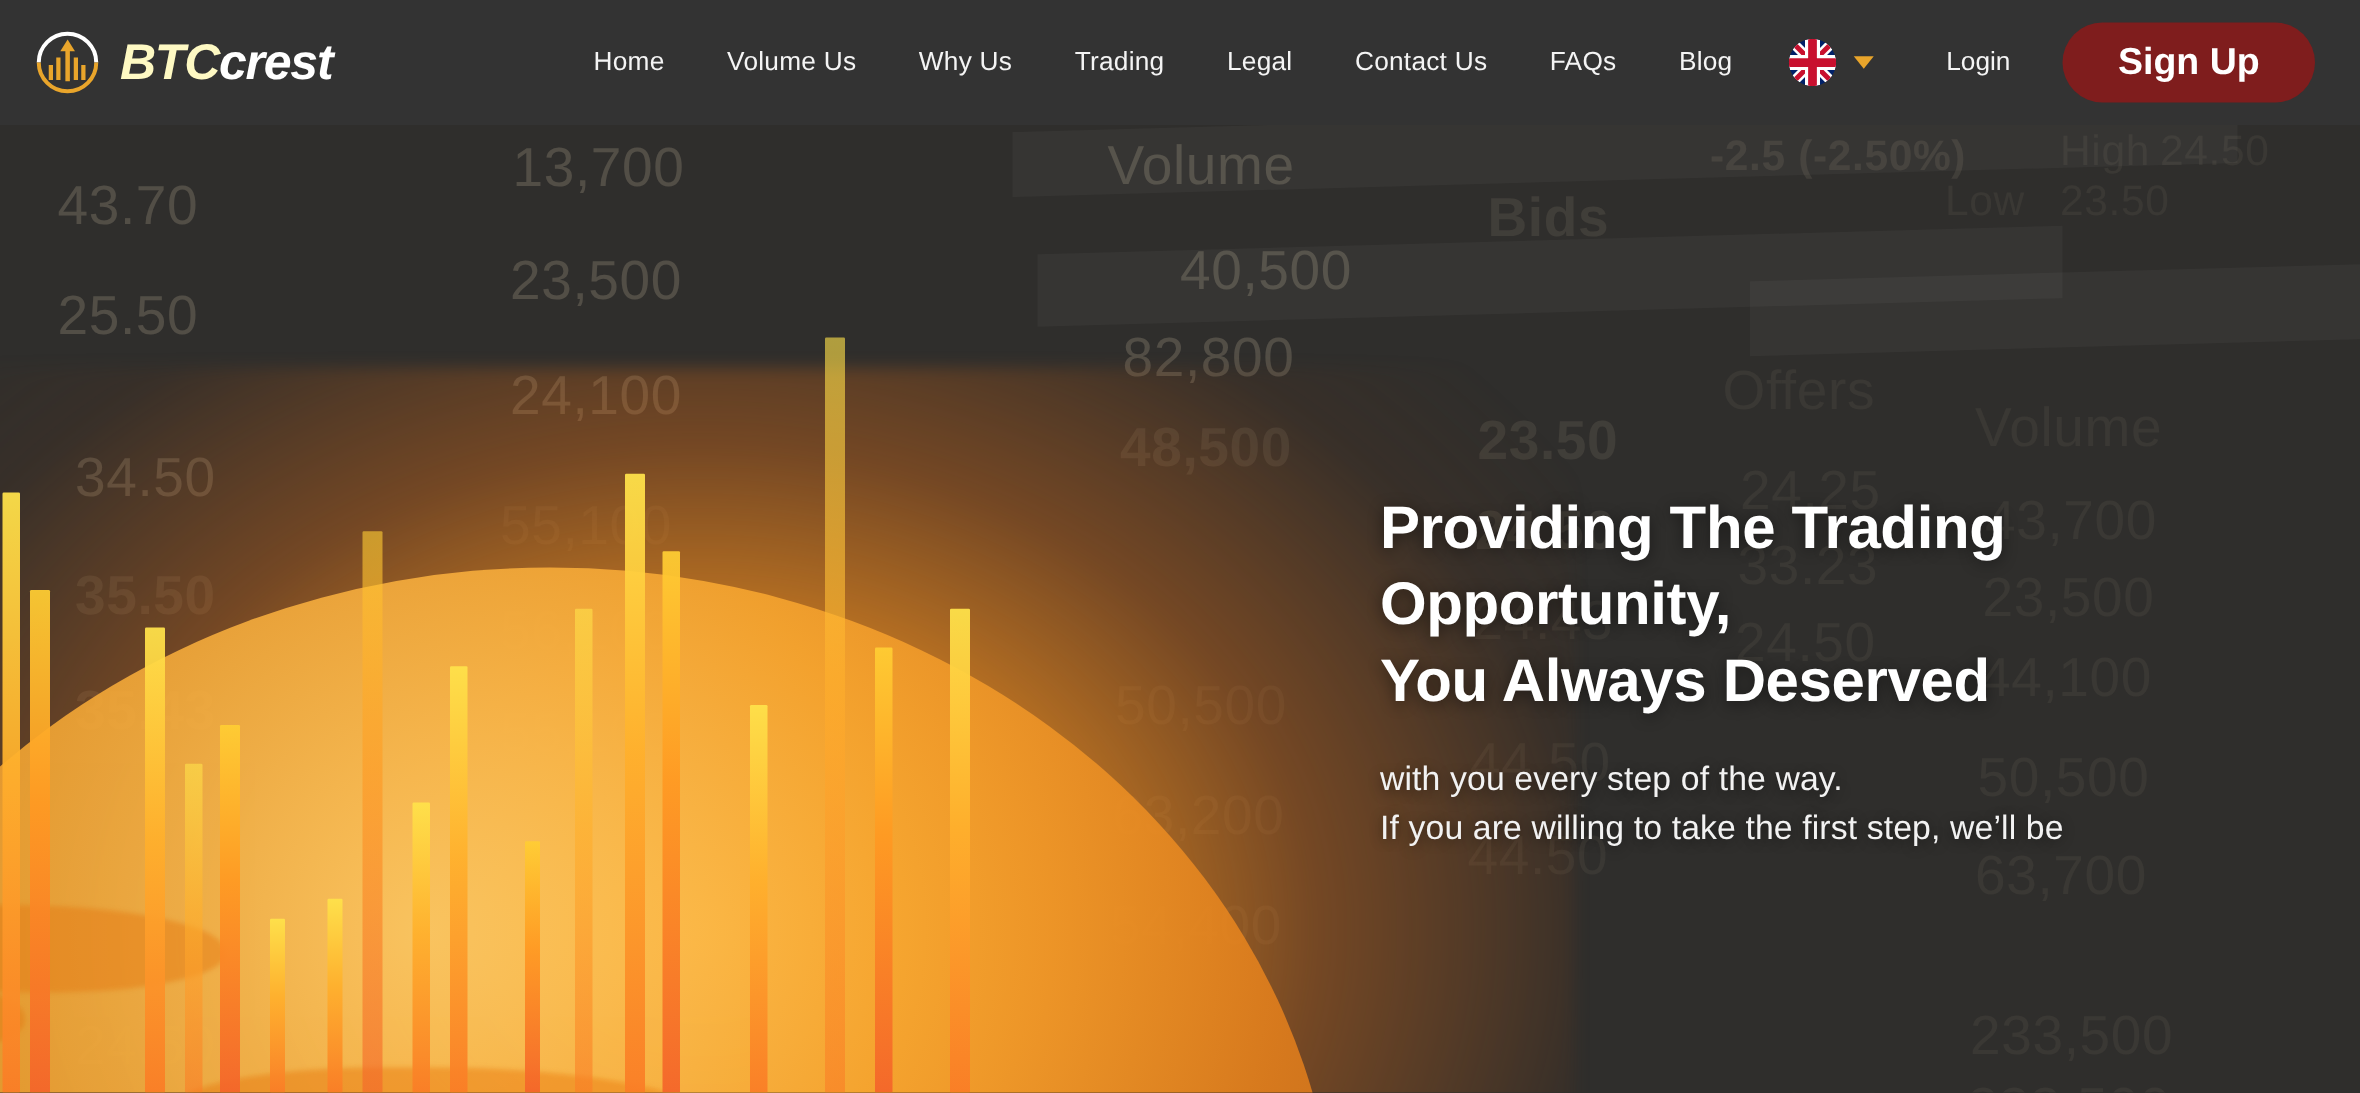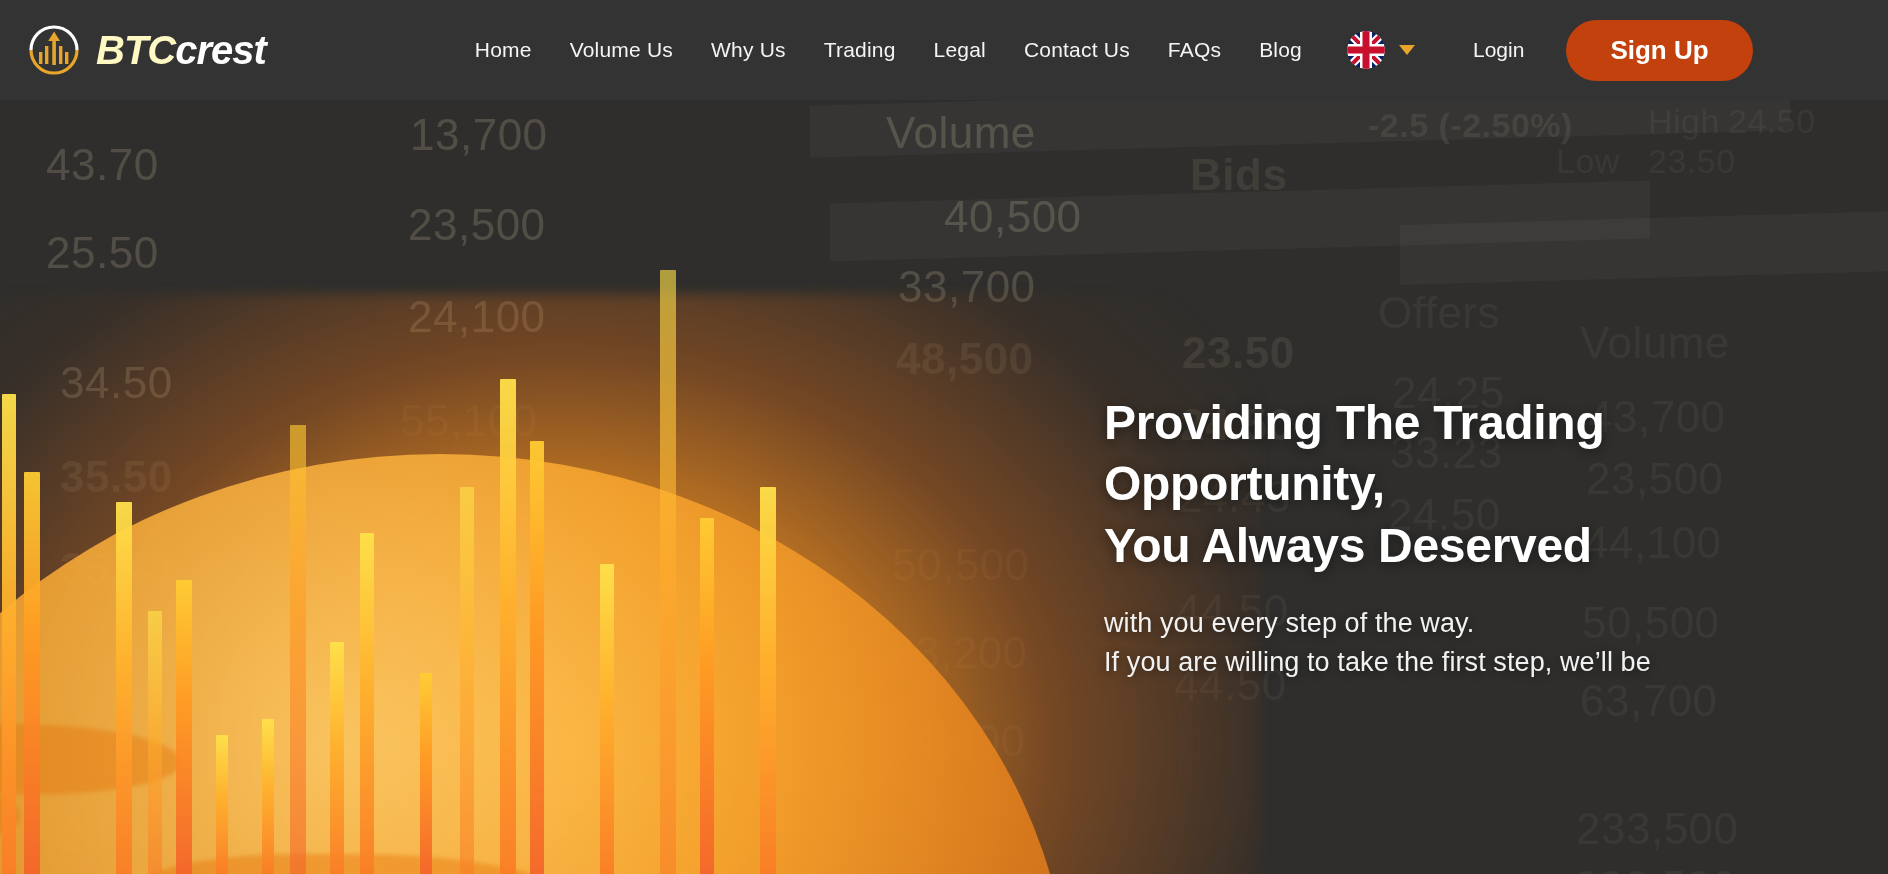--- a/index.html
+++ b/index.html
@@ -25,21 +25,21 @@
   .logo-text{
     font-size:40px; font-weight:bold; font-style:italic;
     letter-spacing:-1px; line-height:1;
     white-space:nowrap;
   }
   .logo-text .btc{ color:#fef9c3; }
   .logo-text .crest{ color:#ffffff; }
 
   .nav{
     display:flex; align-items:center;
-    gap:0px;
+    gap:12px;
     margin-left:190px;
   }
   .nav-item{
     color:#f4f4f4; font-size:21px; font-weight:400;
     padding:0 19px; white-space:nowrap; cursor:pointer;
     letter-spacing:.2px;
   }
 
   .lang{
     display:flex; align-items:center; gap:14px;
@@ -55,22 +55,22 @@
     border-right:8px solid transparent;
     border-top:10px solid #e9a52b;
   }
 
   .login{
     color:#f4f4f4; font-size:21px; margin-left:58px;
     cursor:pointer; white-space:nowrap;
   }
   .signup{
     margin-left:42px; margin-right:42px;
-    background:#c2410c; color:#ffffff;
-    font-size:26px; font-weight:bold;
+    background:#7f1d1d; color:#ffffff;
+    font-size:30px; font-weight:bold;
     border:none; border-radius:32px;
     padding:15px 44px; cursor:pointer;
     white-space:nowrap;
   }
 
   
   .hero{
     position:absolute; top:100px; left:0;
     width:1888px; height:774px;
     overflow:hidden;
@@ -218,21 +218,21 @@
 
     <div class="tick" style="left:410px; top:10px;">13,700</div>
     <div class="tick" style="left:408px; top:100px;">23,500</div>
     <div class="tick" style="left:408px; top:192px;">24,100</div>
     <div class="tick dimmer" style="left:400px; top:296px;">55,100</div>
     <div class="tick dimmer" style="left:400px; top:380px;">56,100</div>
     <div class="tick dimmer" style="left:400px; top:462px;">55,100</div>
 
     <div class="tick" style="left:886px; top:8px;">Volume</div>
     <div class="tick" style="left:900px; top:92px;margin-left:44px;">40,500</div>
-    <div class="tick" style="left:898px; top:162px;">33,700</div>
+    <div class="tick" style="left:898px; top:162px;">82,800</div>
     <div class="tick dim" style="left:896px; top:234px;">48,500</div>
     <div class="tick dimmer" style="left:892px; top:440px;">50,500</div>
     <div class="tick dimmer" style="left:890px; top:528px;">63,200</div>
     <div class="tick dimmer" style="left:888px; top:616px;">54,400</div>
 
     <div class="tick dim" style="left:1190px; top:50px;">Bids</div>
     <div class="tick dim" style="left:1182px; top:228px;">23.50</div>
     <div class="tick dim" style="left:1180px; top:300px;">24.50</div>
     <div class="tick dimmer" style="left:1178px; top:372px;">24.43</div>
     <div class="tick dimmer" style="left:1176px; top:486px;">44.50</div>

